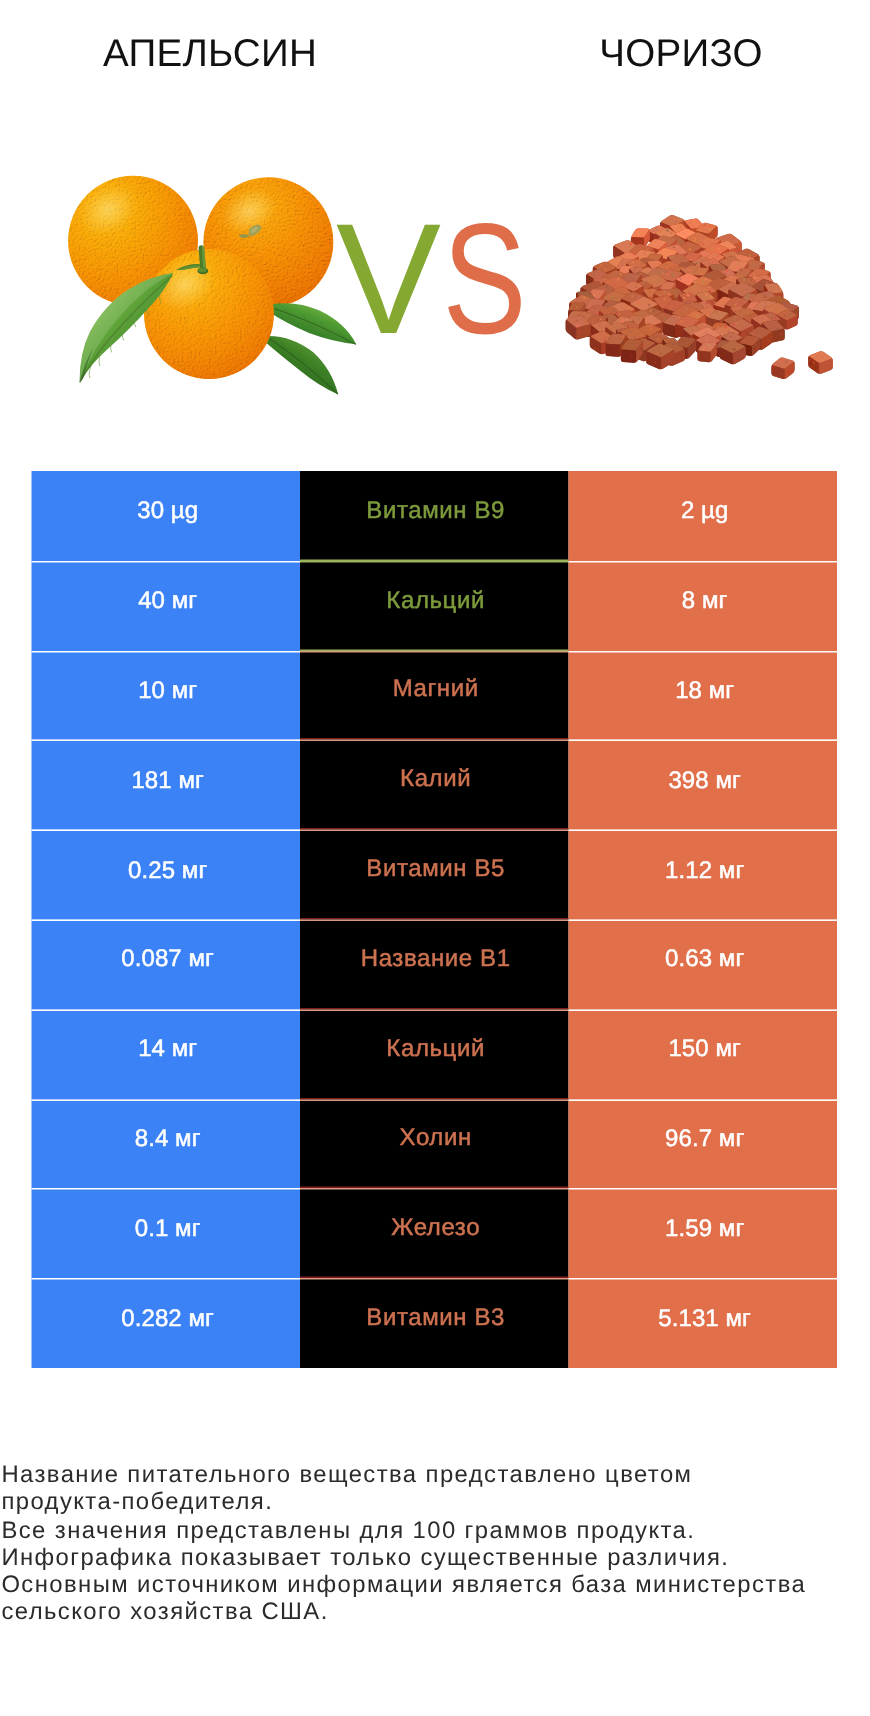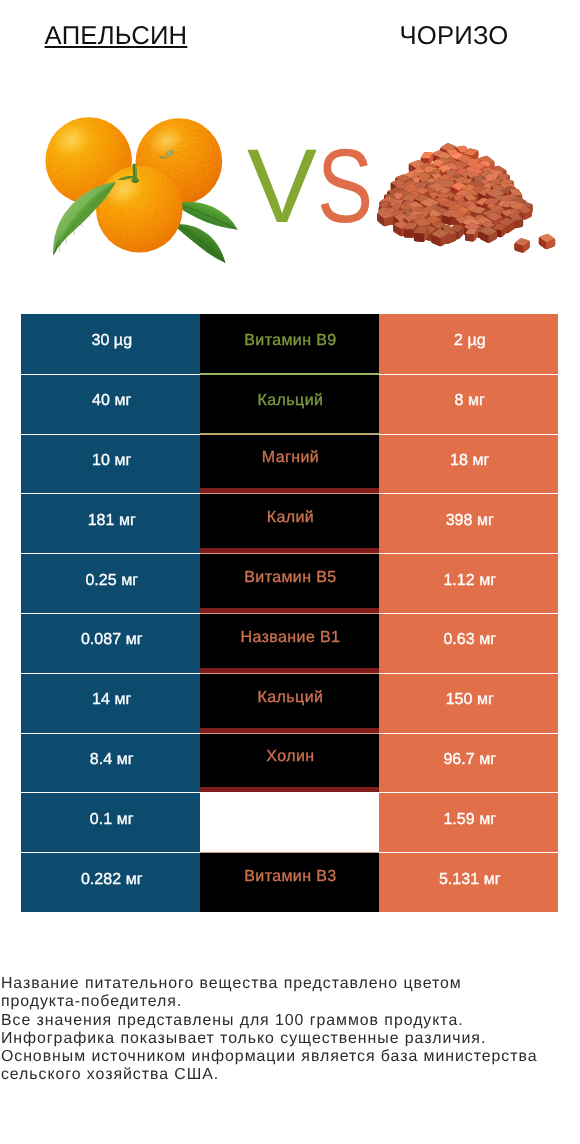--- a/index.html
+++ b/index.html
@@ -7,46 +7,46 @@
   body {
     background:#fff;
     font-family:"Liberation Sans", sans-serif;
     -webkit-font-smoothing:antialiased;
     text-rendering:geometricPrecision;
   }
   .page { position:relative; width:580px; height:1144px; overflow:hidden; background:#fff; transform:translateZ(0); }
 
   
   .title { position:absolute; top:21px; opacity:0.999; font-size:25.7px; color:#111; letter-spacing:.2px; text-align:center; font-weight:400; line-height:30px; }
-  .title-left  { left:26px;  width:180px;text-decoration:underline; }
+  .title-left  { left:50px;  width:180px; }
   .title-right { left:364px; width:180px; }
 
   
-  .hero { position:absolute; top:96px; left:0; width:500px; height:200px;text-align:right; }
+  .hero { position:absolute; top:96px; left:0; width:500px; height:200px; }
   .hero-left  { position:absolute; left:21px;  top:0; width:220px; height:200px; }
   .hero-right { position:absolute; left:372px; top:14px; width:200px; height:160px; }
   .vs { position:absolute; opacity:0.999; left:224px; top:49.5px; width:160px; height:82px; font-size:105px; font-weight:400; line-height:82px; letter-spacing:-1.5px; white-space:nowrap; }
   .vs .v { color:#85a832; }
   .vs .s { color:#e06d4a; display:inline-block; transform:scaleX(0.80) translateX(2.5px); transform-origin:left center; }
 
   
   .tbl { position:absolute; left:21px; top:314px; width:538px; }
   .row { position:absolute; left:0; width:538px; height:59.8px; }
   .cell { position:absolute; top:0; height:59.8px; display:flex; align-items:center; justify-content:center;
           font-weight:400; line-height:1; padding-bottom:6px; }
   .cell > span { display:block; opacity:0.999; }
   .cell-l, .cell-r { width:179px; color:#fff; font-size:16px; letter-spacing:0.05px; text-indent:0.05px; padding-left:2.5px; -webkit-text-stroke:0.34px #fff;
                      border-top:1.6px solid #fff; border-bottom:0px; }
   .row:first-child .cell-l, .row:first-child .cell-r { border-top:0; }
 
-  .cell-l { left:0;   background:#0c4a6e; }
+  .cell-l { left:0;   background:#3b82f6; }
   .cell-r { left:358px; background:#e06f4a; }
   .cell-m { left:179px; width:179px; background:#000000; font-size:16px; letter-spacing:0.4px; text-indent:0.4px; padding-left:1.5px; }
   .row.green .cell-m  { border-top:1px solid #9ab459; border-bottom:1px solid #9ab459; color:#7d9a3c; -webkit-text-stroke:0.32px #7d9a3c; }
-  .row.orange .cell-m { border-top:1px solid #d79a80; border-bottom:5px solid #7f1d1d; color:#cd7250; -webkit-text-stroke:0.32px #cd7250; }
+  .row.orange .cell-m { border-top:1px solid #d79a80; border-bottom:1px solid #7f1d1d; color:#cd7250; -webkit-text-stroke:0.32px #cd7250; }
   .tbl .row:first-child .cell-m { border-top-color:transparent; }
   .tbl .row:last-child  .cell-m { border-bottom-color:transparent; }
 
   
   .footer { position:absolute; left:0; top:975px; width:580px; text-align:left;
             font-size:15.9px; letter-spacing:0.95px; line-height:18.3px; color:#2b2b2b;
             white-space:nowrap; }
   .footer > div { text-indent:0.95px; opacity:0.999; }
 </style>
 </head>
@@ -2463,20 +2463,23 @@
           <span>Холин</span>
         </div>
         <div class="cell cell-r">
           <span>96.7 мг</span>
         </div>
       </div>
       <div class="row orange" style="top: 478.4px;">
         <div class="cell cell-l">
           <span>0.1 мг</span>
         </div>
+        <div class="cell cell-m">
+          <span>Железо</span>
+        </div>
         <div class="cell cell-r">
           <span>1.59 мг</span>
         </div>
       </div>
       <div class="row orange" style="top: 538.2px;">
         <div class="cell cell-l">
           <span>0.282 мг</span>
         </div>
         <div class="cell cell-m">
           <span>Витамин B3</span>

